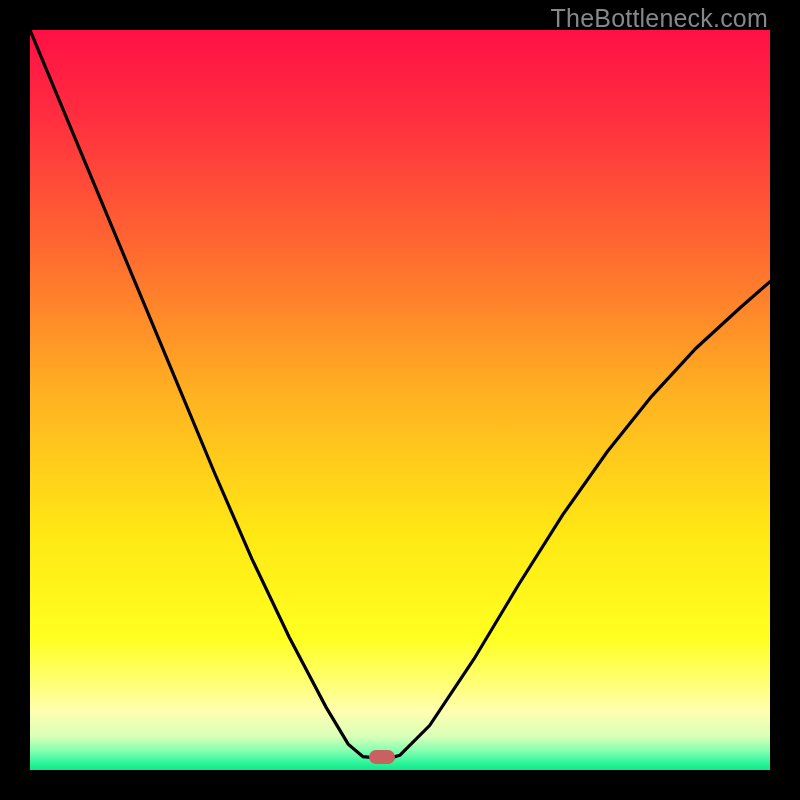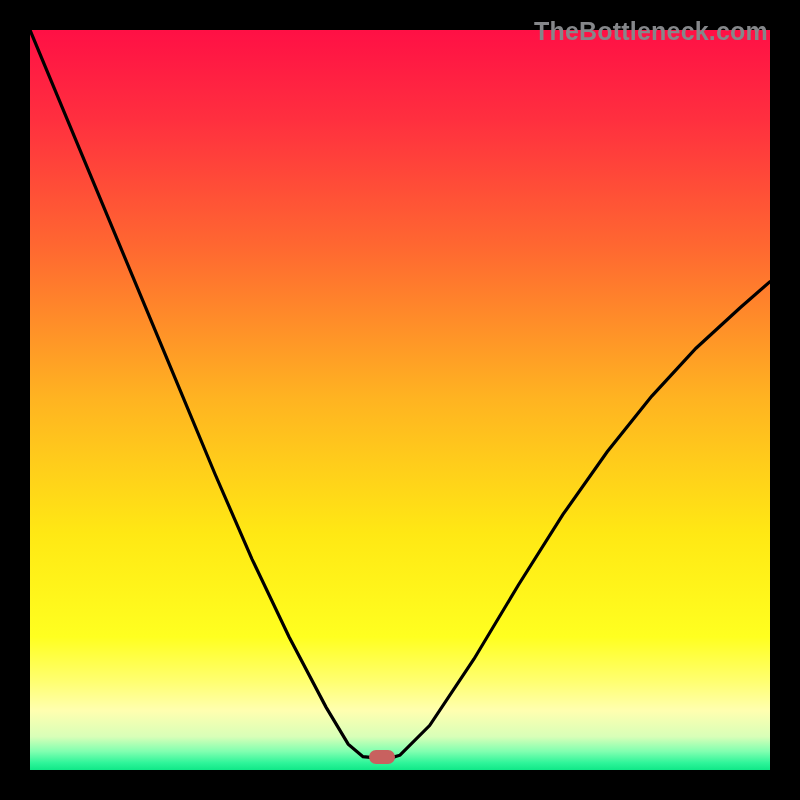--- a/index.html
+++ b/index.html
@@ -28,25 +28,25 @@
   }
   .gradient {
     position: absolute;
     left: 0;
     top: 0;
     width: 100%;
     height: 100%;
   }
   .watermark {
     position: absolute;
-    top: 17px;
+    top: 4px;
     right: 32px;
     font-family: Arial, Helvetica, sans-serif;
     font-size: 25px;
-    font-weight: 700;
+    font-weight: 400;
     color: #85878a;
     letter-spacing: 0.2px;
   }
   .curve {
     position: absolute;
     left: 0;
     top: 0;
     width: 100%;
     height: 100%;
   }

